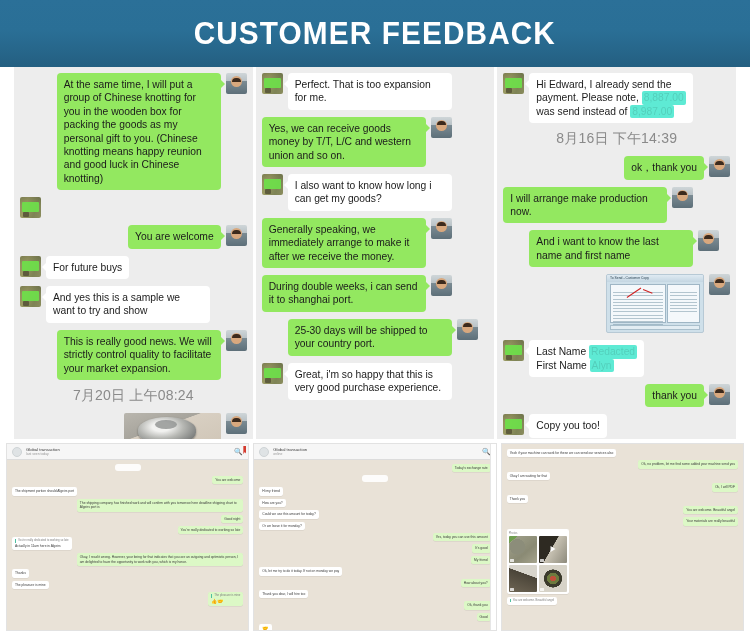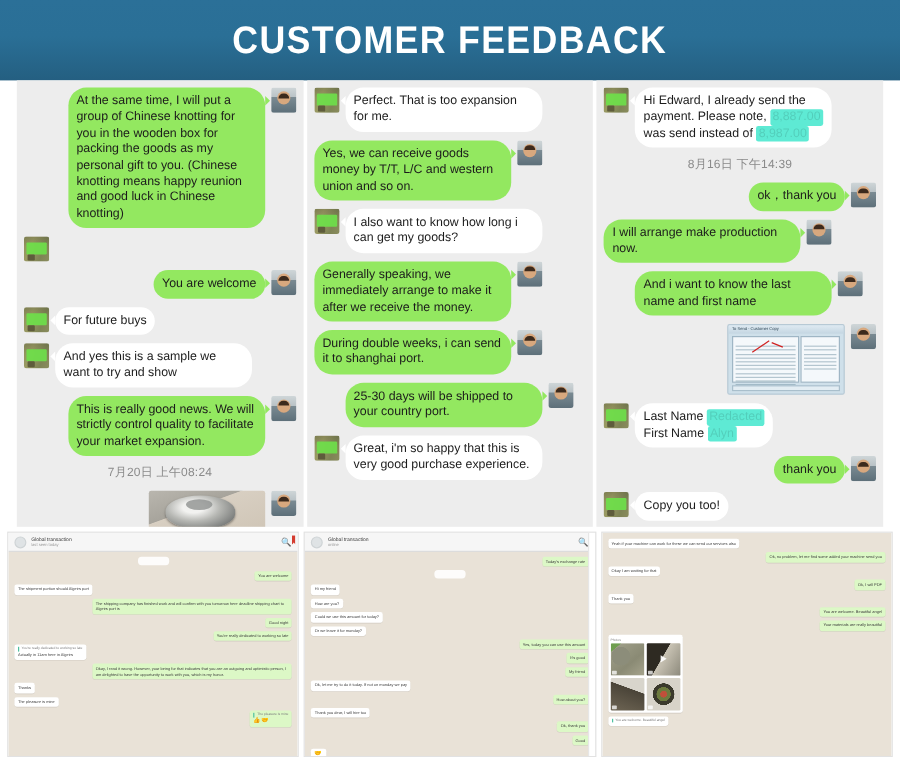--- a/index.html
+++ b/index.html
@@ -77,21 +77,21 @@
   }
   .av-seller::after{
     content:""; position:absolute; left:6px; top:4.5px; width:9px; height:4px;
     background:#3c2a1d; border-radius:5px 5px 0 0;
   }
 
   .bubble {
     position:relative;
     max-width:164px;
     padding:5px 7px;
-    border-radius:15px;
+    border-radius:4px;
     font-size:10.3px;
     line-height:13.4px;
     color:#1b1b1b;
     word-wrap:break-word;
   }
   .bubble.white { background:#ffffff; }
   .bubble.green { background:#93e860; }
   .bubble.white::after{
     content:""; position:absolute; left:-4px; top:7px;
     border-top:4px solid transparent; border-bottom:4px solid transparent;
@@ -103,21 +103,21 @@
     border-left:4px solid #93e860;
   }
   .bubble.indent { margin-left:26px; }
 
   .redact{
     display:inline-block; background:#5eead4; color:rgba(0,0,0,0.12);
     border-radius:2px; padding:0 2px;
   }
 
   .ts {
-    text-align:center; font-size:10px; color:#8a8a8a;
+    text-align:center; font-size:14px; color:#8a8a8a;
     margin:4px 0 8px 0; letter-spacing:.2px;
   }
 
   
   .img-msg { display:flex; margin-bottom:7px; }
   .img-msg.right { justify-content:flex-end; }
   .photo-wok{
     width:97px; height:34px; border-radius:2px; overflow:hidden; position:relative;
     background:linear-gradient(160deg,#b9b6ae 0%,#a7a49c 40%,#d8cfc2 41%,#cfc5b6 100%);
   }

